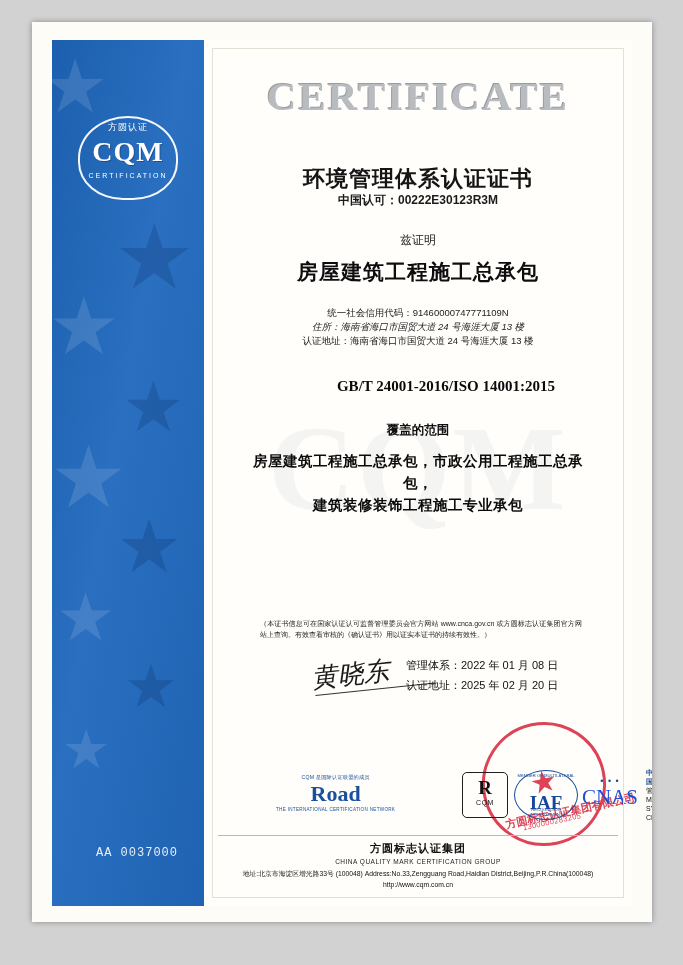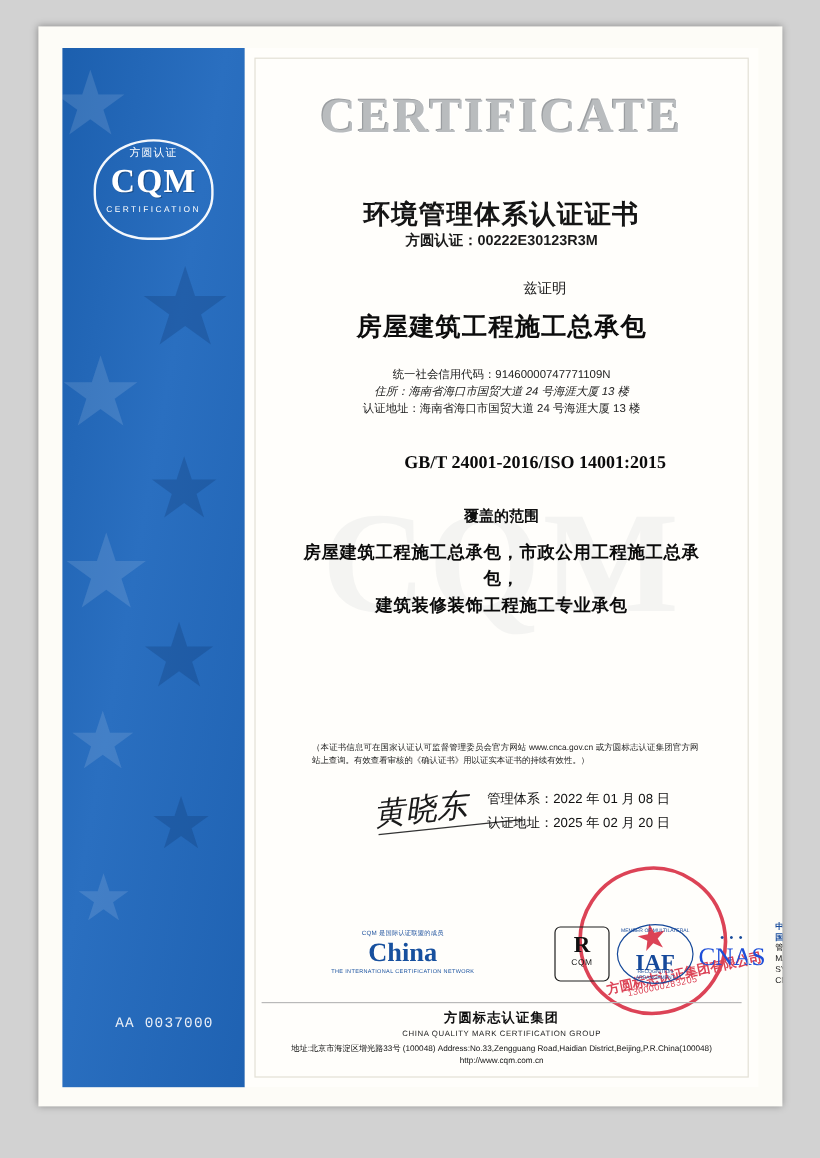--- a/index.html
+++ b/index.html
@@ -113,21 +113,20 @@
     font-weight: bold;
   }
   .hereby {
     position: absolute;
     top: 192px;
     left: 0;
     width: 428px;
     text-align: center;
     font-size: 12px;
     color: #1a1a1a;
-    padding-left: 36px;
   }
   .company {
     position: absolute;
     top: 218px;
     left: 0;
     width: 428px;
     text-align: center;
     font-size: 21px;
     font-weight: bold;
     color: #0d0d0d;
@@ -426,21 +425,21 @@
       <div class="serial">AA 0037000</div>
     </div>
 
     <div class="content">
       <div class="watermark">CQM</div>
 
       <div class="title-en">CERTIFICATE</div>
       <div class="title-cn">环境管理体系认证证书</div>
 
       <div class="cert-no">
-        <span>方圆认证：</span><span>00222E30123R3M</span>
+        <span>中国认可：</span><span>00222E30123R3M</span>
       </div>
 
       <div class="hereby">兹证明</div>
       <div class="company">房屋建筑工程施工总承包</div>
 
       <div class="meta l1">统一社会信用代码：91460000747771109N</div>
       <div class="meta l2">住所：海南省海口市国贸大道 24 号海涯大厦 13 楼</div>
       <div class="meta l3">认证地址：海南省海口市国贸大道 24 号海涯大厦 13 楼</div>
 
       <div class="std-value">GB/T 24001-2016/ISO 14001:2015</div>
@@ -469,21 +468,21 @@
         <div class="arc">
           <span style="transform:rotate(-118deg) translate(0,-52px) rotate(118deg);">方圆标志认证集团有限公司</span>
         </div>
         <div class="star-c">★</div>
         <div class="code">1300000283205</div>
       </div>
 
       <div class="logos">
         <div class="logo iqnet">
           <div class="top-txt">CQM 是国际认证联盟的成员</div>
-          <div class="mark">China</div>
+          <div class="mark">Road</div>
           <div class="bot-txt">THE INTERNATIONAL CERTIFICATION NETWORK</div>
         </div>
 
         <div class="logo rcqm">
           <div class="r">R</div>
           <div class="sub">CQM</div>
         </div>
 
         <div class="logo iaf">
           <div class="ring">

